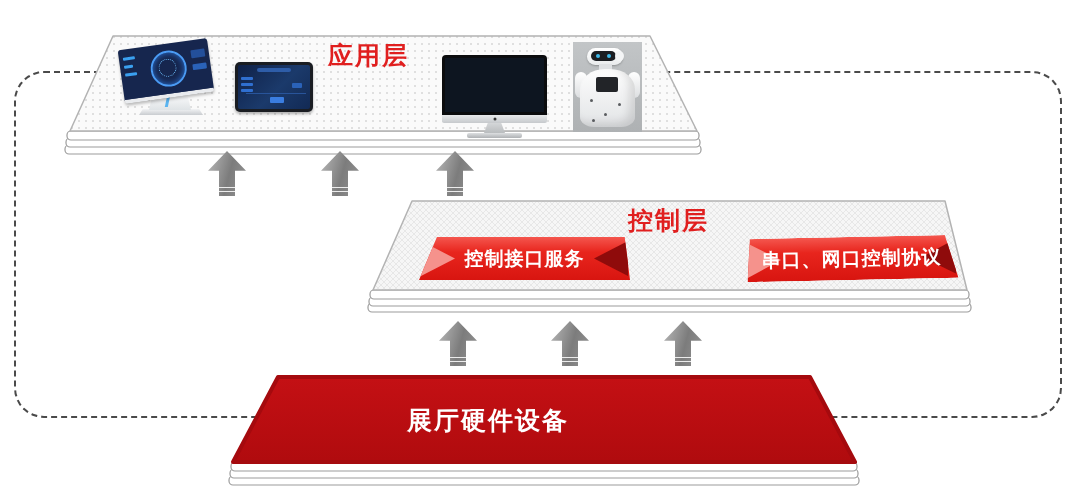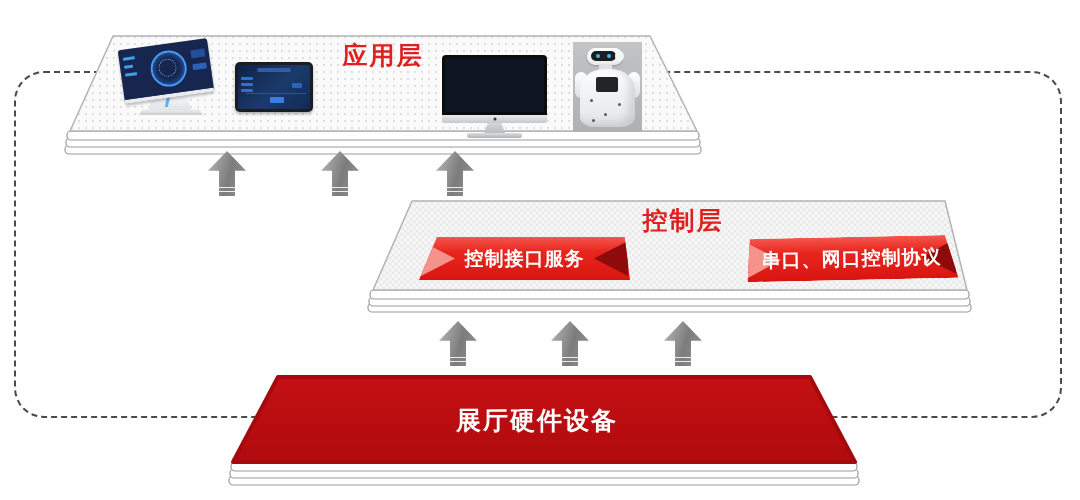--- a/index.html
+++ b/index.html
@@ -7,21 +7,21 @@
 
   
   .dashed-frame{position:absolute;left:14px;top:71px;width:1044px;height:343px;
     border:2px dashed #4a4a4a;border-radius:30px;z-index:0;}
 
   
   .platform-svg{position:absolute;left:0;top:0;z-index:1;}
 
   
   .layer-title{position:absolute;z-index:3;font-weight:bold;font-size:25px;color:#e01f1f;
-    text-align:center;letter-spacing:2px;white-space:nowrap;}
+    text-align:left;letter-spacing:2px;white-space:nowrap;}
   .title-app{left:328px;top:39px;width:110px;}
   .title-ctrl{left:628px;top:204px;width:110px;}
   .title-hw{left:407px;top:404px;width:260px;color:#ffffff;}
 
   
   .banner{position:absolute;z-index:3;height:43px;
     background:linear-gradient(to bottom,#f4564e 0%,#e8251d 35%,#d81510 100%);
     clip-path:polygon(8.5% 0,97.5% 0,100% 100%,0 100%);}
   .banner-1{left:419px;top:237px;width:211px;}
   .banner-2{left:745px;top:237px;width:213px;transform:rotate(-1.2deg);

